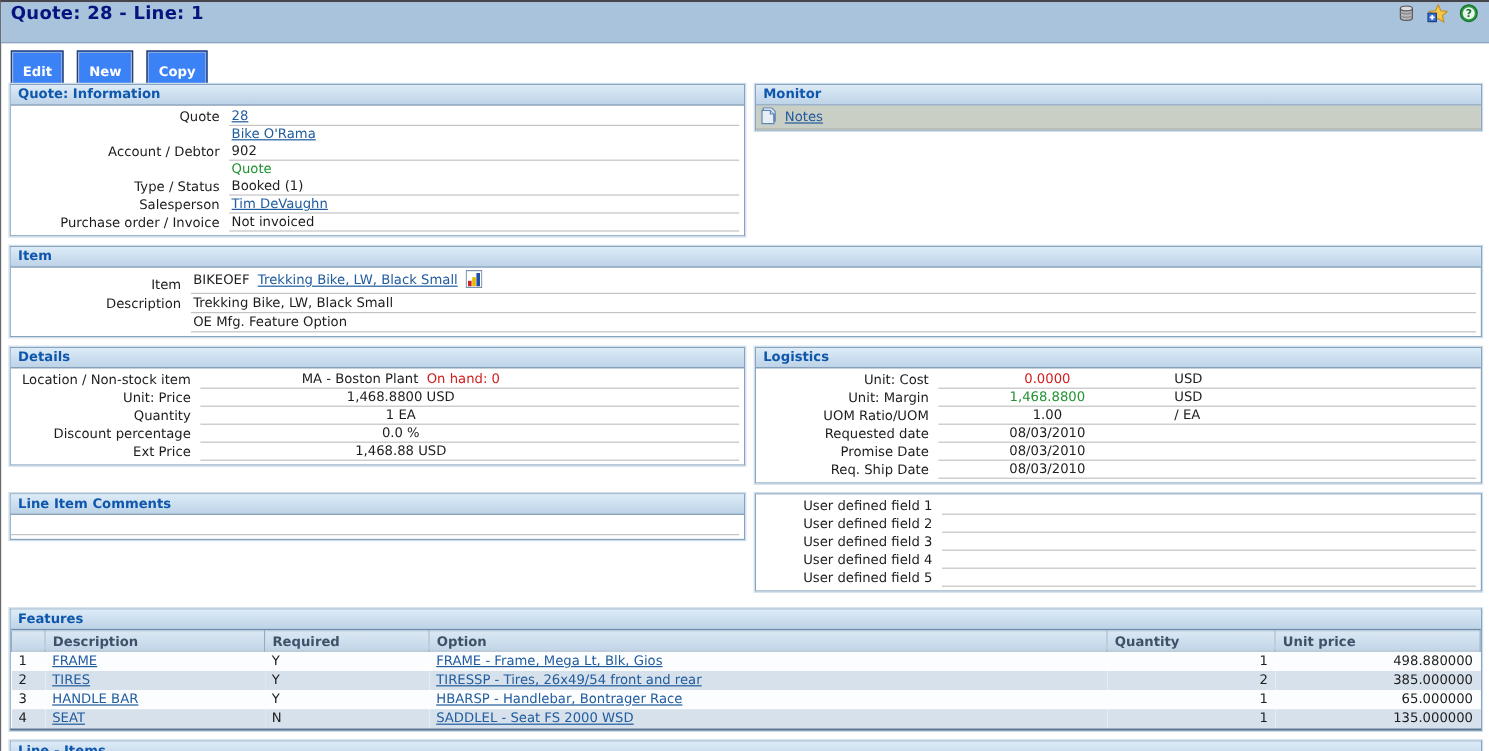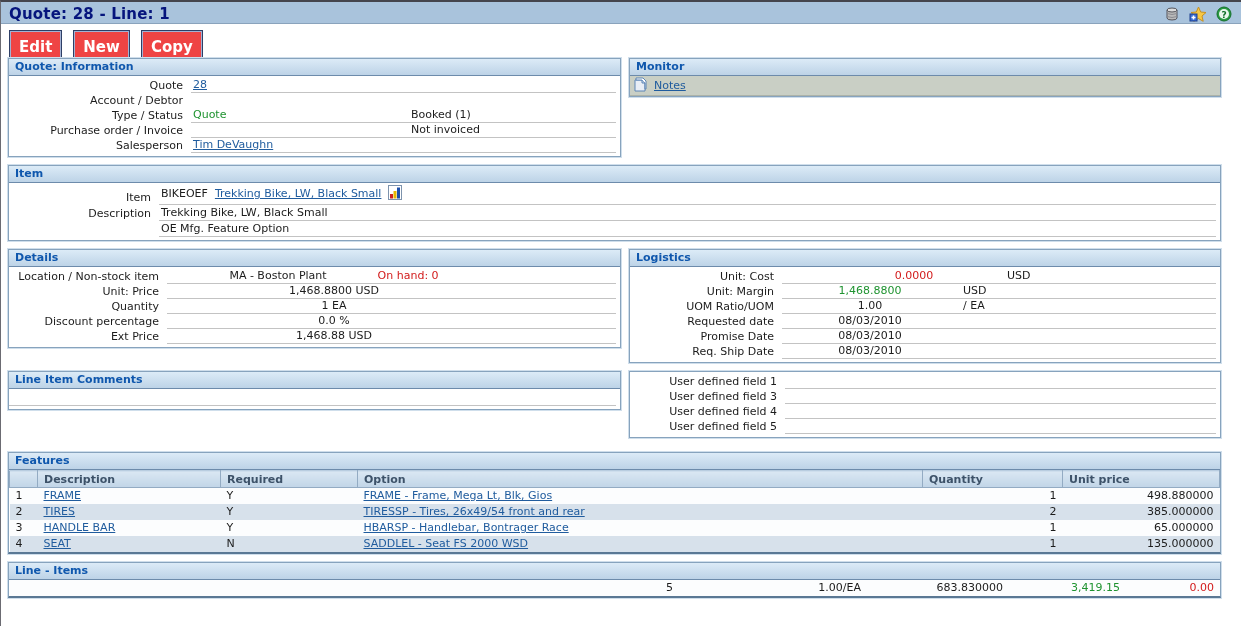--- a/index.html
+++ b/index.html
@@ -6,68 +6,68 @@
   html,body { margin:0; padding:0; }
   body {
     width:1241px; height:626px;
     font-family:"DejaVu Sans","Liberation Sans",sans-serif;
     font-size:11px; color:#1c1c1c; background:#fff; overflow:hidden;
   }
   .screen { width:1241px; height:626px; border-top:2px solid #45454d; border-left:1px solid #6b6b72; }
 
   
   .titlebar {
-    height:22px; background:#a9c3dc; border-bottom:1px solid #8aa3bc;
-    display:flex; align-items:flex-end; padding:0 8px;
+    height:34px; background:#a9c3dc; border-bottom:1px solid #8aa3bc;
+    display:flex; align-items:flex-start; padding:0 8px;
   }
   .titlebar .title { flex:1; font-size:15px; font-weight:bold; color:#06157d; letter-spacing:.2px; }
   .tb-icons { display:flex; align-items:center; gap:8px; }
   .tb-icons .icn { width:18px; height:18px; display:inline-flex; align-items:center; justify-content:center; cursor:pointer; }
 
   
   .toolbar { display:flex; gap:11px; padding:6px 0 0 8px; height:26px; }
   .btn {
     min-width:40px; height:35px; padding:0 9px;
-    background:#ef4444; color:#fff; font-weight:bold; font-size:15px; line-height:15px;
+    background:#3b82f6; color:#fff; font-weight:bold; font-size:11px; line-height:15px;
     border:1px solid #2e3f66; box-shadow:inset 0 0 0 1px #a3b2d4;
     font-family:"DejaVu Sans","Liberation Sans",sans-serif; cursor:pointer;
   }
 
   
-  .prow { display:flex; gap:8px; padding:0 20px 0 7px; margin-top:8px; align-items:flex-start; }
+  .prow { display:flex; gap:8px; padding:0 6px 0 7px; margin-top:8px; align-items:flex-start; }
   .col-left { width:613px; flex:none; }
   .col-right { flex:1; }
   .panel { background:#fff; border:1px solid #87a3bd; outline:1px solid #cfdeeb; }
   .panel-header {
     height:17px; line-height:16px; padding:0 6px;
     background:linear-gradient(#dcebf7,#bdd3e7);
     border-bottom:1px solid #6d8bab;
     color:#0f57ad; font-weight:bold;
   }
   .panel-body { padding:2px 4px 3px 0; }
 
   
   .frow { display:flex; align-items:flex-end; min-height:15px; }
   .frow .lbl { text-align:right; padding-right:8px; white-space:nowrap; color:#1c1c1c; line-height:14px; }
   .frow .val { flex:1; border-bottom:1px solid #c3c3c3; min-height:15px; line-height:14px; padding:0 2px 0 2px; white-space:nowrap; }
   .lblw-qi  { width:182px; flex:none; }
   .lblw-it  { width:150px; flex:none; }
   .lblw-dt  { width:158px; flex:none; }
   .lblw-lg  { width:152px; flex:none; }
   .lblw-ff  { width:155px; flex:none; }
-  .val-split { display:flex; }
+  .val-split { display:flex;flex-direction:column; }
   .val-split .v1 { width:218px; flex:none; }
   .val-split .v2 { flex:1; }
   .val-centerbox { display:inline-block; width:330px; text-align:center; }
   .val-num { display:inline-block; width:40%; text-align:center; }
-  .val-unit { display:inline-block; margin-left:7px; }
+  .val-unit { display:inline-block; margin-left:17px; }
 
   a { color:#205c9e; text-decoration:underline; cursor:pointer; }
   .green { color:#1f9330; }
-  .red { color:#d21b1b;margin-left:44px; }
+  .red { color:#d21b1b; }
 
   
   .monitor-row { height:20px; background:#c9cfc5; border-bottom:1px solid #adb3a9; display:flex; align-items:center; gap:6px; padding:0 4px;text-align:right; }
 
   
   table { border-collapse:collapse; width:100%; table-layout:fixed; }
   th {
     background:linear-gradient(#dae7f3,#c1d5e7);
     border:1px solid #93abc3; border-top-color:#b9cde0;
     color:#3d5269; font-weight:bold; text-align:left;
@@ -125,40 +125,44 @@
       <div class="panel-body">
         <div class="frow">
           <span class="lbl lblw-qi">Quote</span>
           <span class="val val-split">
             <span class="v1"><a href="#">28</a></span>
             <span class="v2"></span>
           </span>
         </div>
         <div class="frow">
           <span class="lbl lblw-qi">Account / Debtor</span>
+          <span class="val val-split">
+            <span class="v1"><a href="#">Bike O'Rama</a></span>
+            <span class="v2">902</span>
+          </span>
         </div>
         <div class="frow">
           <span class="lbl lblw-qi">Type / Status</span>
           <span class="val val-split">
             <span class="v1 green">Quote</span>
             <span class="v2">Booked (1)</span>
           </span>
         </div>
         <div class="frow">
+          <span class="lbl lblw-qi">Salesperson</span>
+          <span class="val val-split">
+            <span class="v1"><a href="#">Tim DeVaughn</a></span>
+            <span class="v2"></span>
+          </span>
+        </div>
+        <div class="frow">
           <span class="lbl lblw-qi">Purchase order / Invoice</span>
           <span class="val val-split">
             <span class="v1"></span>
             <span class="v2">Not invoiced</span>
-          </span>
-        </div>
-        <div class="frow">
-          <span class="lbl lblw-qi">Salesperson</span>
-          <span class="val val-split">
-            <span class="v1"><a href="#">Tim DeVaughn</a></span>
-            <span class="v2"></span>
           </span>
         </div>
       </div>
     </div>
 
     <div class="panel col-right">
       <div class="panel-header">Monitor</div>
       <div class="monitor-row">
         <span>
           <svg width="14" height="15" viewBox="0 0 14 15">
@@ -273,20 +277,24 @@
         <div class="frow">
           <span class="val"></span>
         </div>
       </div>
     </div>
 
     <div class="panel col-right">
       <div class="panel-body">
         <div class="frow">
           <span class="lbl lblw-ff">User defined field 1</span>
+          <span class="val"></span>
+        </div>
+        <div class="frow">
+          <span class="lbl lblw-ff">User defined field 2</span>
           <span class="val"></span>
         </div>
         <div class="frow">
           <span class="lbl lblw-ff">User defined field 3</span>
           <span class="val"></span>
         </div>
         <div class="frow">
           <span class="lbl lblw-ff">User defined field 4</span>
           <span class="val"></span>
         </div>

